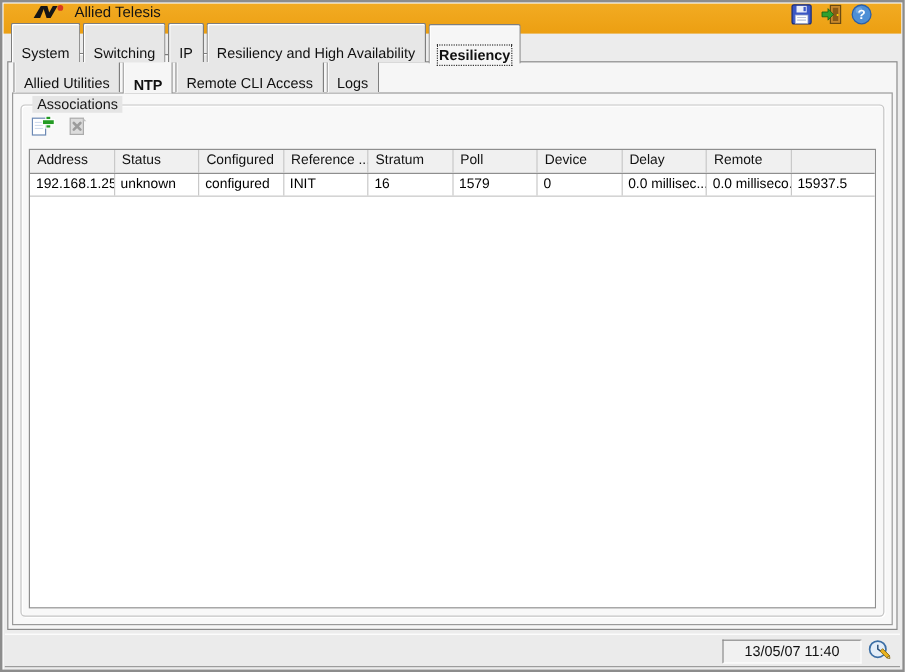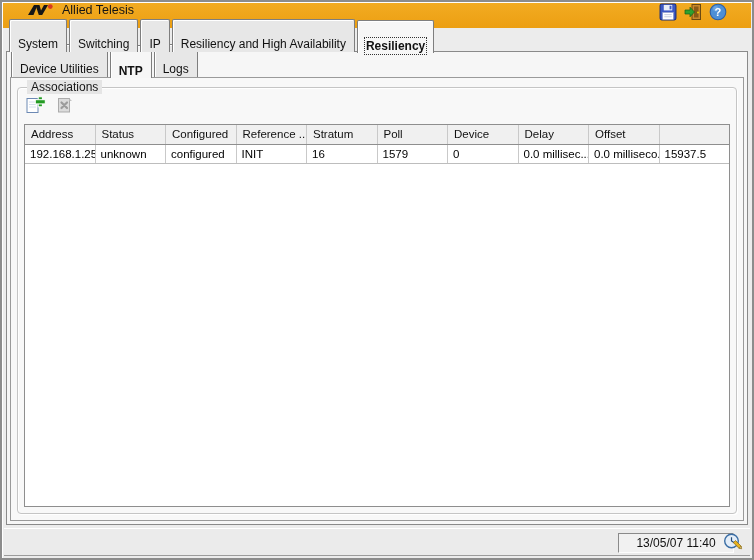--- a/index.html
+++ b/index.html
@@ -98,21 +98,21 @@
   .td:last-child { border-right:none; }
   .tbody-empty { flex:1 1 auto; background:#FFFFFF; }
 
   
   .statusbar {
     position:absolute; left:2px; right:2px; bottom:2px; height:28px;
     background:#EBEBEB; border-top:1px solid #FFFFFF;
     border-bottom:1px solid #9C9C9C;
   }
   .datebox {
-    position:absolute; right:16px; top:4px; width:116px; height:20px;
+    position:absolute; right:32px; top:4px; width:116px; height:20px;
     line-height:19px; text-align:center; font-size:12px; color:#101010;
     background:#F1F1F1;
     border:1px solid; border-color:#8A8A8A #FDFDFD #FDFDFD #8A8A8A;
   }
   .clockbtn { position:absolute; right:7px; top:3px; width:20px; height:20px; display:inline-flex; cursor:pointer; }
 </style>
 </head>
 <body>
 
 <div class="window">
@@ -159,22 +159,23 @@
     <div class="tab"><span>System</span></div>
     <div class="tab"><span>Switching</span></div>
     <div class="tab"><span>IP</span></div>
     <div class="tab"><span>Resiliency and High Availability</span></div>
     <div class="tab sel"><span class="focus">Resiliency</span></div>
   </div>
 
   <div class="mgmt-panel">
 
     <div class="tabrow tabrow2">
-      <div class="tab"><span>Device Utilities</span></div>
+      <div class="tab"><span>Allied Utilities</span></div>
       <div class="tab sel"><span>NTP</span></div>
+      <div class="tab"><span>Remote CLI Access</span></div>
       <div class="tab"><span>Logs</span></div>
     </div>
 
     <div class="ntp-panel">
       <div class="groupbox">
         <span class="gb-title">Associations</span>
 
         <div class="gb-toolbar">
           <span class="toolbtn">
             <svg width="20" height="19" viewBox="0 0 20 19">
@@ -200,21 +201,21 @@
         <div class="table">
           <div class="thead">
             <div class="th">Address</div>
             <div class="th">Status</div>
             <div class="th">Configured</div>
             <div class="th">Reference ...</div>
             <div class="th">Stratum</div>
             <div class="th">Poll</div>
             <div class="th">Device</div>
             <div class="th">Delay</div>
-            <div class="th">Offset</div>
+            <div class="th">Remote</div>
             <div class="th">Dispersion</div>
           </div>
           <div class="trow">
             <div class="td">192.168.1.254</div>
             <div class="td">unknown</div>
             <div class="td">configured</div>
             <div class="td">INIT</div>
             <div class="td">16</div>
             <div class="td">1579</div>
             <div class="td">0</div>

